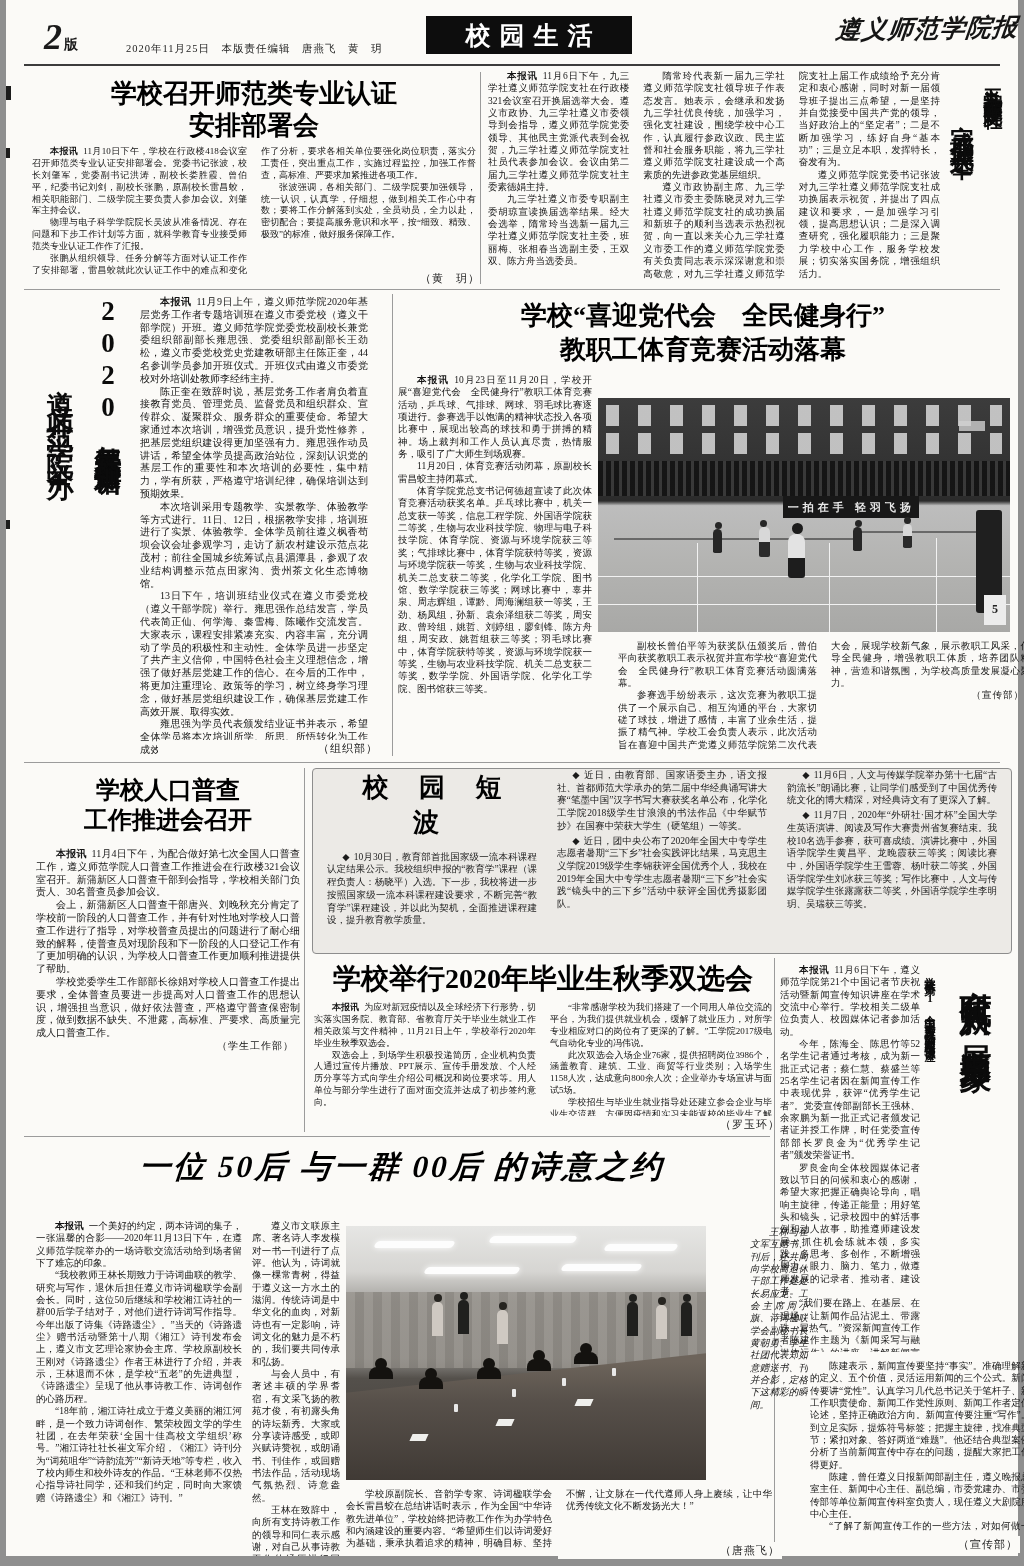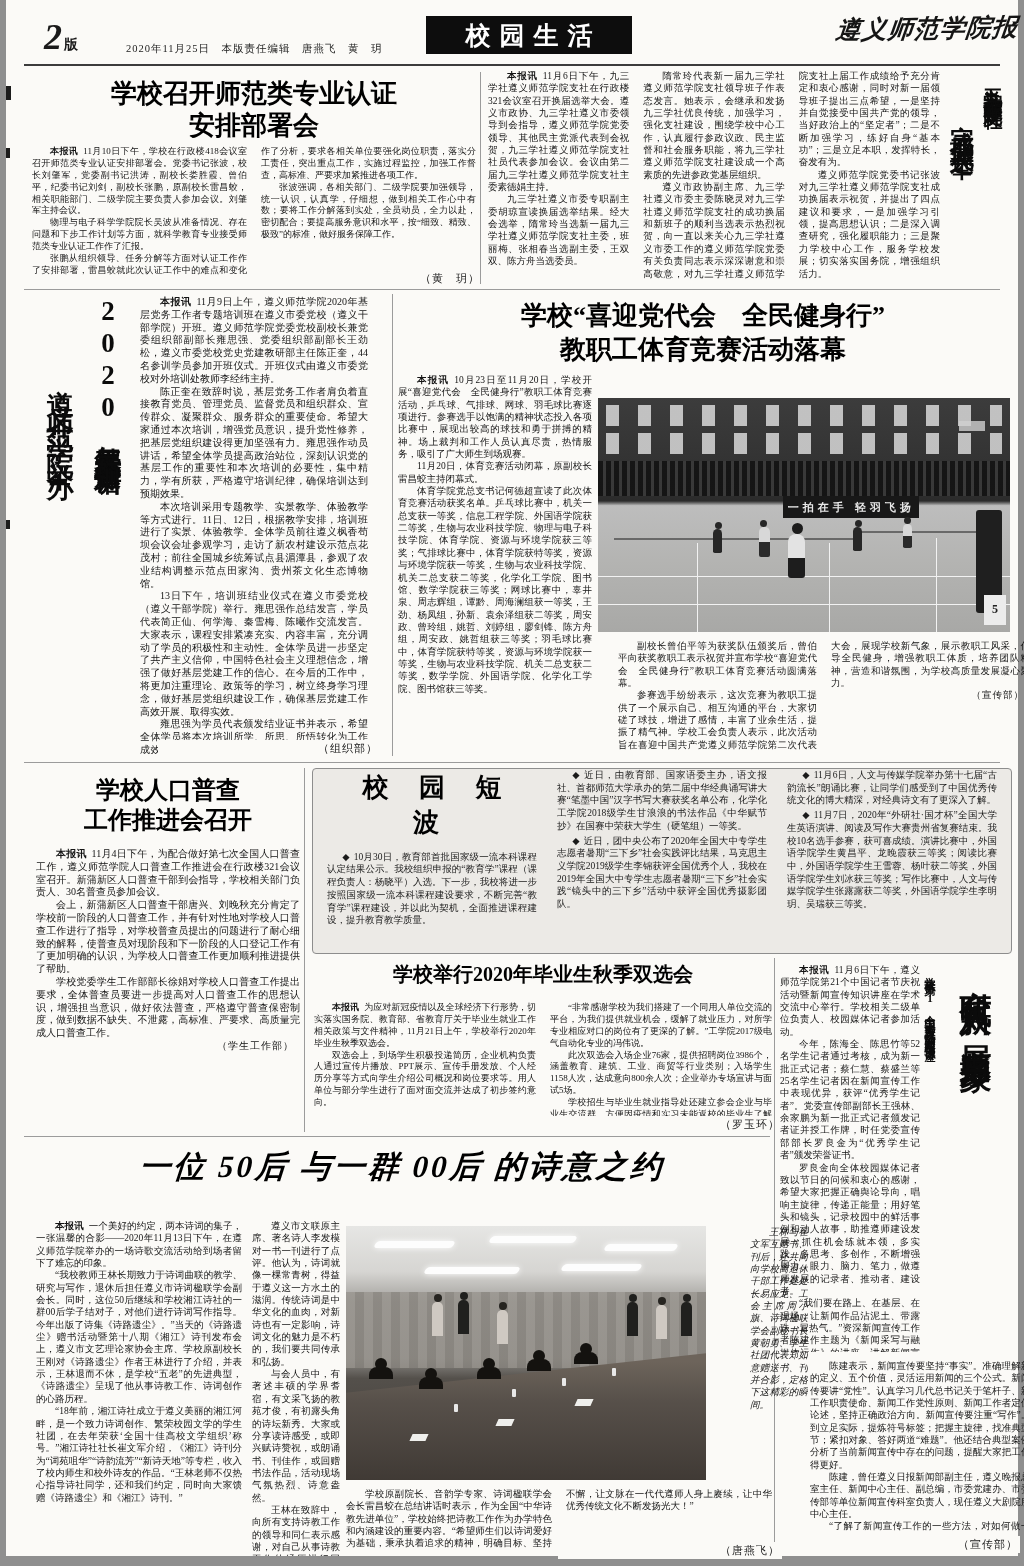--- a/index.html
+++ b/index.html
@@ -194,21 +194,21 @@
       <div class="swtitle">校 园 短 波</div>
       <p><span class="swb">◆</span><span>10月30日，教育部首批国家级一流本科课程认定结果公示。我校组织申报的“教育学”课程（课程负责人：杨晓平）入选。下一步，我校将进一步按照国家级一流本科课程建设要求，不断完善“教育学”课程建设，并以此为契机，全面推进课程建设，提升教育教学质量。</span></p>
       <p><span class="swb">◆</span><span>近日，由教育部、国家语委主办，语文报社、首都师范大学承办的第二届中华经典诵写讲大赛“笔墨中国”汉字书写大赛获奖名单公布，化学化工学院2018级学生甘浪浪的书法作品《中华赋节抄》在国赛中荣获大学生（硬笔组）一等奖。</span></p>
       <p><span class="swb">◆</span><span>近日，团中央公布了2020年全国大中专学生志愿者暑期“三下乡”社会实践评比结果，马克思主义学院2019级学生李锦获评全国优秀个人，我校在2019年全国大中专学生志愿者暑期“三下乡”社会实践“镜头中的三下乡”活动中获评全国优秀摄影团队。</span></p>
       <p><span class="swb">◆</span><span>11月6日，人文与传媒学院举办第十七届“古韵流长”朗诵比赛，让同学们感受到了中国优秀传统文化的博大精深，对经典诗文有了更深入了解。</span></p>
       <p><span class="swb">◆</span><span>11月7日，2020年“外研社·国才杯”全国大学生英语演讲、阅读及写作大赛贵州省复赛结束。我校10名选手参赛，获可喜成绩。演讲比赛中，外国语学院学生黄昌平、龙晚霞获三等奖；阅读比赛中，外国语学院学生王雪蓉、杨叶获二等奖，外国语学院学生刘冰获三等奖；写作比赛中，人文与传媒学院学生张露露获二等奖，外国语学院学生李明玥、吴瑞获三等奖。</span></p>
 
     </div>
   </div>
 
-  <div class="ht" style="left:306px;top:962px;width:462px;font-size:20px;">学校举行2020年毕业生秋季双选会</div>
+  <div class="ht" style="left:306px;top:962px;width:462px;font-size:28px;">学校举行2020年毕业生秋季双选会</div>
   <div class="bt cols2 f9" style="left:308px;top:1002px;width:458px;height:128px;">
     <p><b class="lead">本报讯</b><span>为应对新冠疫情以及全球经济下行形势，切实落实国务院、教育部、省教育厅关于毕业生就业工作相关政策与文件精神，11月21日上午，学校举行2020年毕业生秋季双选会。</span></p>
     <p>双选会上，到场学生积极投递简历，企业机构负责人通过宣传片播放、PPT展示、宣传手册发放、个人经历分享等方式向学生介绍公司概况和岗位要求等。用人单位与部分学生进行了面对面交流并达成了初步签约意向。</p>
     <p>“非常感谢学校为我们搭建了一个同用人单位交流的平台，为我们提供就业机会，缓解了就业压力，对所学专业相应对口的岗位有了更深的了解。”工学院2017级电气自动化专业的冯伟说。</p>
     <p>此次双选会入场企业76家，提供招聘岗位3986个，涵盖教育、建筑、工业、商贸等行业类别；入场学生1158人次，达成意向800余人次；企业举办专场宣讲与面试5场。</p>
     <p>学校招生与毕业生就业指导处还建立参会企业与毕业生交流群，方便因疫情和实习未能返校的毕业生了解企业岗位，进行线上求职面试。</p>
   </div>
   <div class="byline-abs" style="left:544px;top:1116px;width:220px;">（罗玉环）</div>
 
   <div class="rule vrule" style="left:768px;top:958px;height:596px;"></div>

